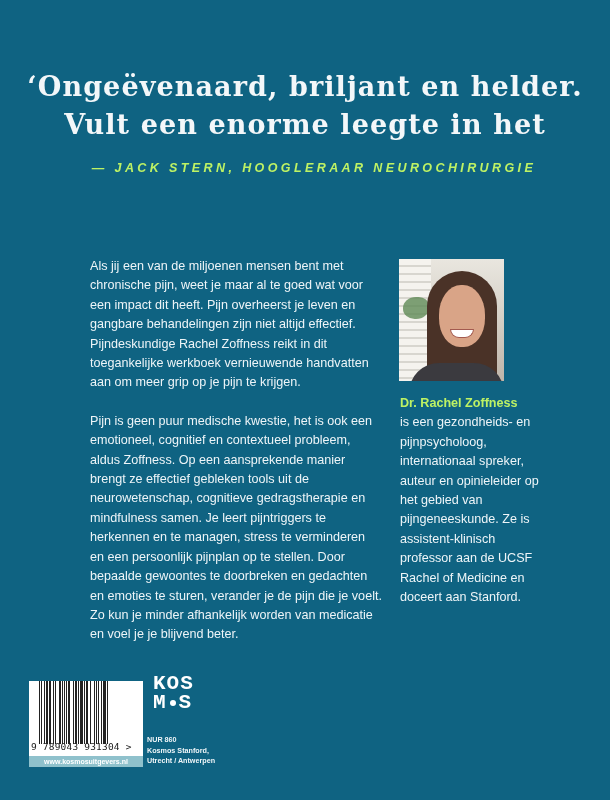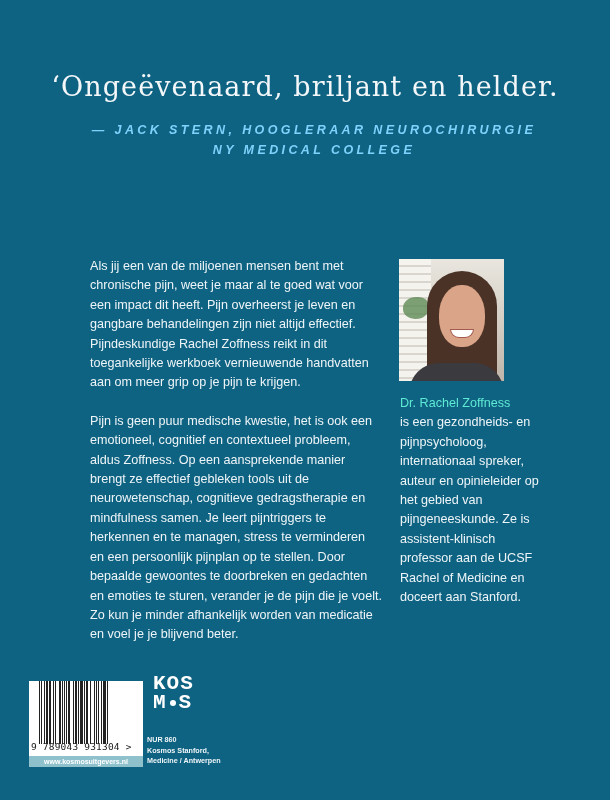--- a/index.html
+++ b/index.html
@@ -14,31 +14,31 @@
       position: absolute;
       left: 0; top: 68px; width: 610px;
       text-align: center;
     }
     .quote-text {
       font-family: "DejaVu Serif", serif;
       font-size: 27px;
       line-height: 38px;
       letter-spacing: 1.1px;
       color: #f3f7f9;
-      font-weight: normal;
+      font-weight: bold;
     }
     .quote-attrib {
       margin-top: 14px;
       font-family: "Liberation Sans", sans-serif;
       font-style: italic;
       font-weight: bold;
       font-size: 12.5px;
       line-height: 20px;
       letter-spacing: 3.4px;
-      color: #7dd3fc;
+      color: #bef264;
       padding-left: 18px;
     }
     .body-col {
       position: absolute;
       left: 90px; top: 257px; width: 292px;
       font-family: "Liberation Sans", sans-serif;
       font-size: 12.6px;
       line-height: 19.4px;
       color: #eef5f8;
     }
@@ -81,21 +81,21 @@
       background: #3b3a3f;
     }
     .bio {
       position: absolute;
       left: 400px; top: 394px; width: 150px;
       font-family: "Liberation Sans", sans-serif;
       font-size: 12.6px;
       line-height: 19.4px;
       color: #eef5f8;
     }
-    .bio-name { font-weight: normal; color: #5eead4; }
+    .bio-name { font-weight: bold; color: #bef264; }
     .barcode-box {
       position: absolute;
       left: 29px; top: 681px; width: 114px; height: 86px;
       background: #ffffff;
     }
     .barcode-bars {
       position: absolute; left: 10px; top: 0; width: 96px; height: 63px;
       display: flex; align-items: stretch;
     }
     .barcode-bars span { display: block; height: 100%; background: #222; }
@@ -136,24 +136,24 @@
       color: #eef5f8;
       font-weight: bold;
     }
   </style>
 </head>
 <body>
 
 <div class="quote-block">
   <div class="quote-text">
     <div>‘Ongeëvenaard, briljant en helder.</div>
+    <div>Vult een enorme leegte in het</div>
   </div>
   <div class="quote-attrib">
     <div>— JACK STERN, HOOGLERAAR NEUROCHIRURGIE</div>
-    <div>NY MEDICAL COLLEGE</div>
   </div>
 </div>
 
 <div class="body-col">
   <p>Als jij een van de miljoenen mensen bent met chronische pijn, weet je maar al te goed wat voor een impact dit heeft. Pijn overheerst je leven en gangbare behandelingen zijn niet altijd effectief. Pijndeskundige Rachel Zoffness reikt in dit toegankelijke werkboek vernieuwende handvatten aan om meer grip op je pijn te krijgen.</p>
   <p>Pijn is geen puur medische kwestie, het is ook een emotioneel, cognitief en contextueel probleem, aldus Zoffness. Op een aansprekende manier brengt ze effectief gebleken tools uit de neurowetenschap, cognitieve gedragstherapie en mindfulness samen. Je leert pijntriggers te herkennen en te managen, stress te verminderen en een persoonlijk pijnplan op te stellen. Door bepaalde gewoontes te doorbreken en gedachten en emoties te sturen, verander je de pijn die je voelt. Zo kun je minder afhankelijk worden van medicatie en voel je je blijvend beter.</p>
 </div>
 
 <div class="author-photo">
   <div class="photo-window"></div>
@@ -231,14 +231,14 @@
   <div class="logo-row">
     <span>M</span>
     <span class="logo-dot"></span>
     <span>S</span>
   </div>
 </div>
 
 <div class="publisher">
   <div>NUR 860</div>
   <div>Kosmos Stanford,</div>
-  <div>Medicine / Antwerpen</div>
+  <div>Utrecht / Antwerpen</div>
 </div>
 
 </body></html>

